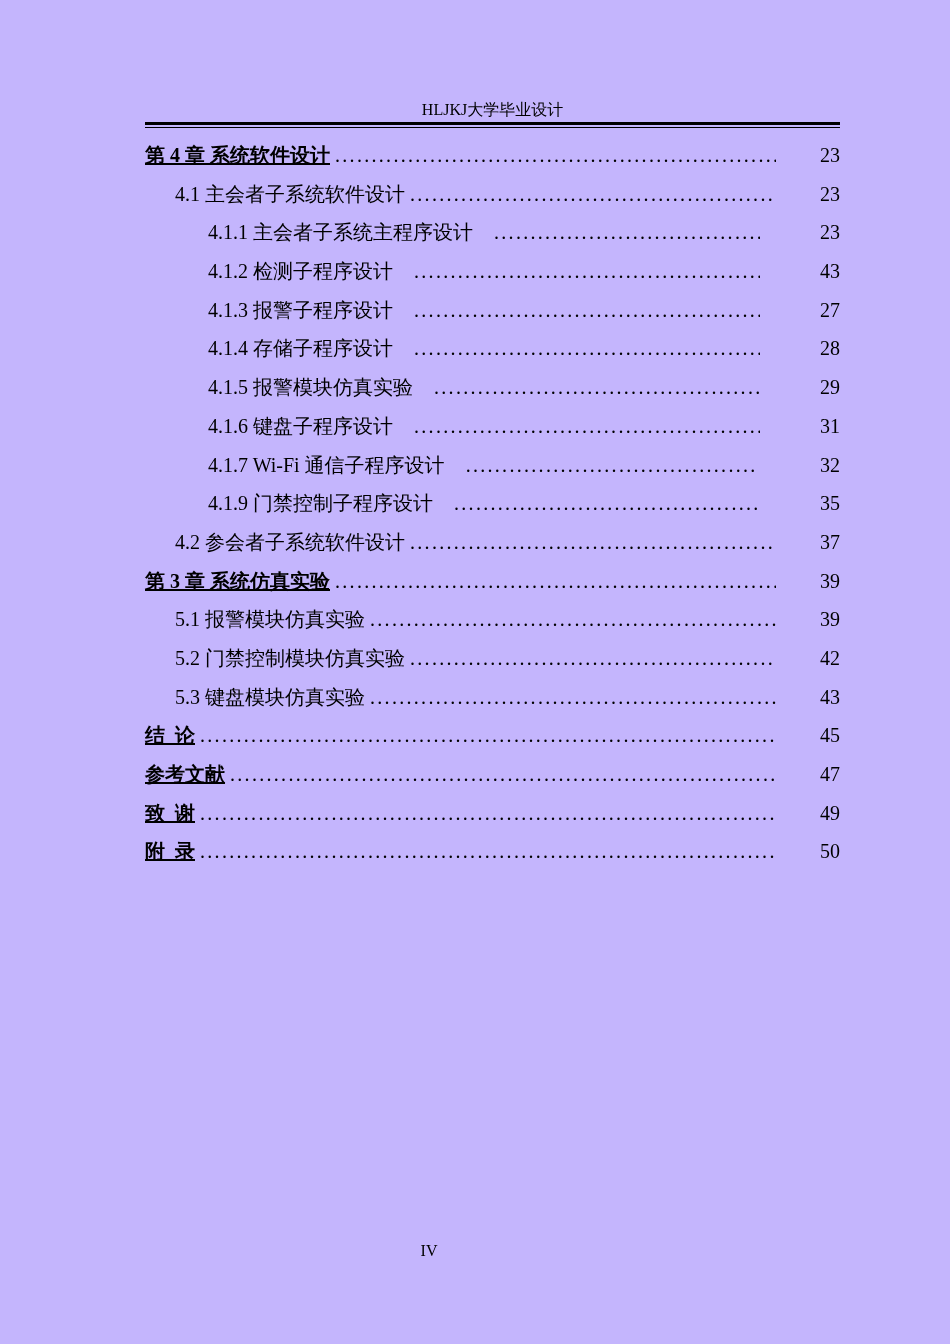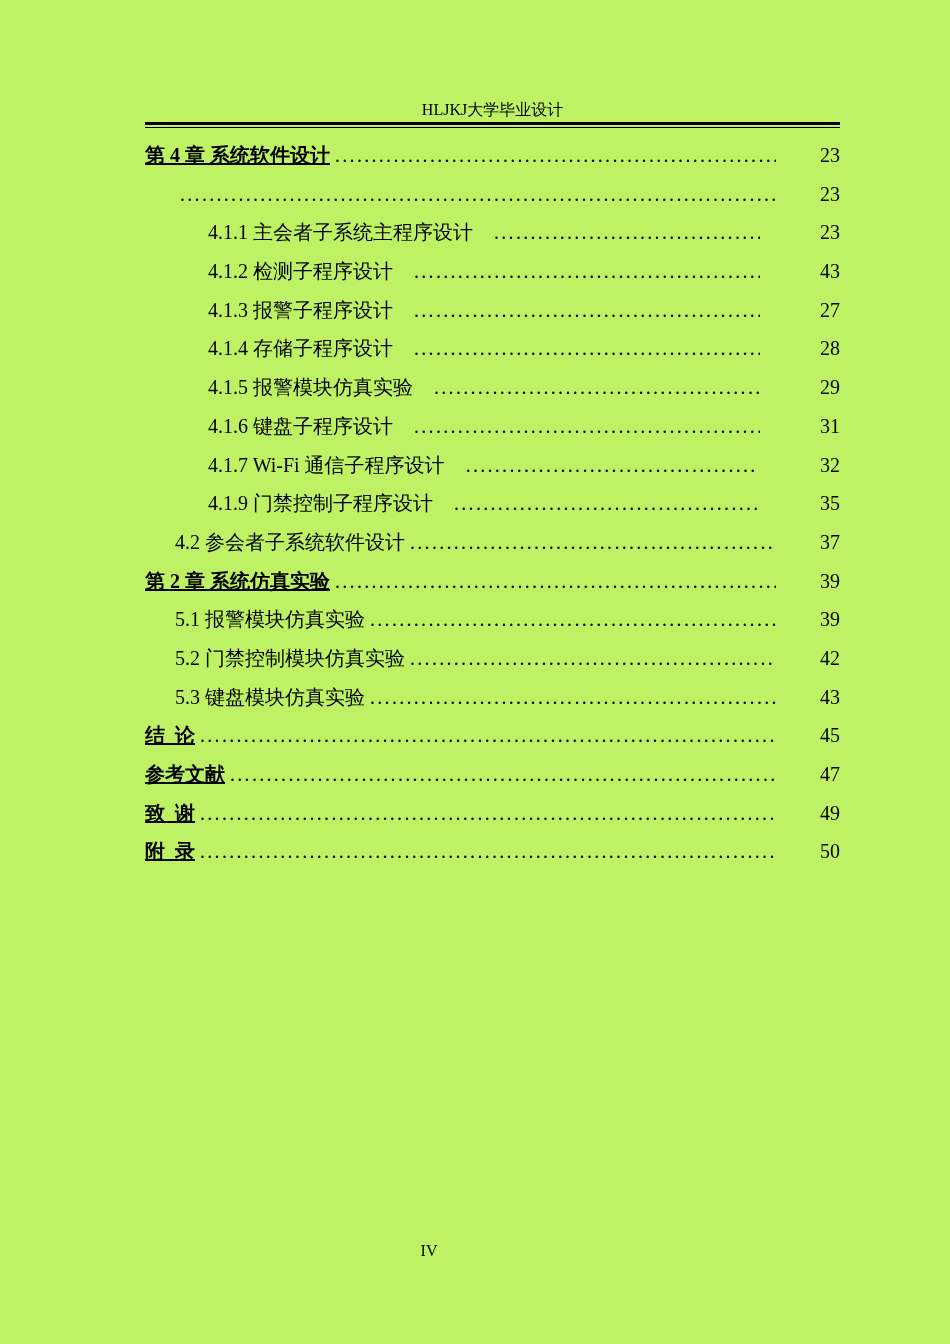--- a/index.html
+++ b/index.html
@@ -10,21 +10,21 @@
   body {
     width: 950px;
     height: 1344px;
     font-family: "Liberation Serif", "DejaVu Serif", serif;
     color: #000000;
   }
   .page {
     position: relative;
     width: 950px;
     height: 1344px;
-    background: #bef264;
+    background: #c4b5fd;
     overflow: hidden;
   }
   
   .running-header {
     position: absolute;
     top: 101px;
     left: 145px;
     width: 695px;
   }
   .header-title {
@@ -98,20 +98,21 @@
     <div class="header-rule"></div>
   </div>
 
   <div class="toc">
       <div class="toc-row level-1 bold">
     <span class="toc-label">第 4 章 系统软件设计</span>
     <span class="toc-dots"></span>
     <span class="toc-page">23</span>
   </div>
       <div class="toc-row level-2">
+    <span class="toc-label">4.1 主会者子系统软件设计</span>
     <span class="toc-dots"></span>
     <span class="toc-page">23</span>
   </div>
       <div class="toc-row level-3">
     <span class="toc-label">4.1.1 主会者子系统主程序设计</span>
     <span class="toc-dots"></span>
     <span class="toc-page">23</span>
   </div>
       <div class="toc-row level-3">
     <span class="toc-label">4.1.2 检测子程序设计</span>
@@ -147,21 +148,21 @@
     <span class="toc-label">4.1.9 门禁控制子程序设计</span>
     <span class="toc-dots"></span>
     <span class="toc-page">35</span>
   </div>
       <div class="toc-row level-2">
     <span class="toc-label">4.2 参会者子系统软件设计</span>
     <span class="toc-dots"></span>
     <span class="toc-page">37</span>
   </div>
       <div class="toc-row level-1 bold">
-    <span class="toc-label">第 2 章 系统仿真实验</span>
+    <span class="toc-label">第 3 章 系统仿真实验</span>
     <span class="toc-dots"></span>
     <span class="toc-page">39</span>
   </div>
       <div class="toc-row level-2">
     <span class="toc-label">5.1 报警模块仿真实验</span>
     <span class="toc-dots"></span>
     <span class="toc-page">39</span>
   </div>
       <div class="toc-row level-2">
     <span class="toc-label">5.2 门禁控制模块仿真实验</span>

